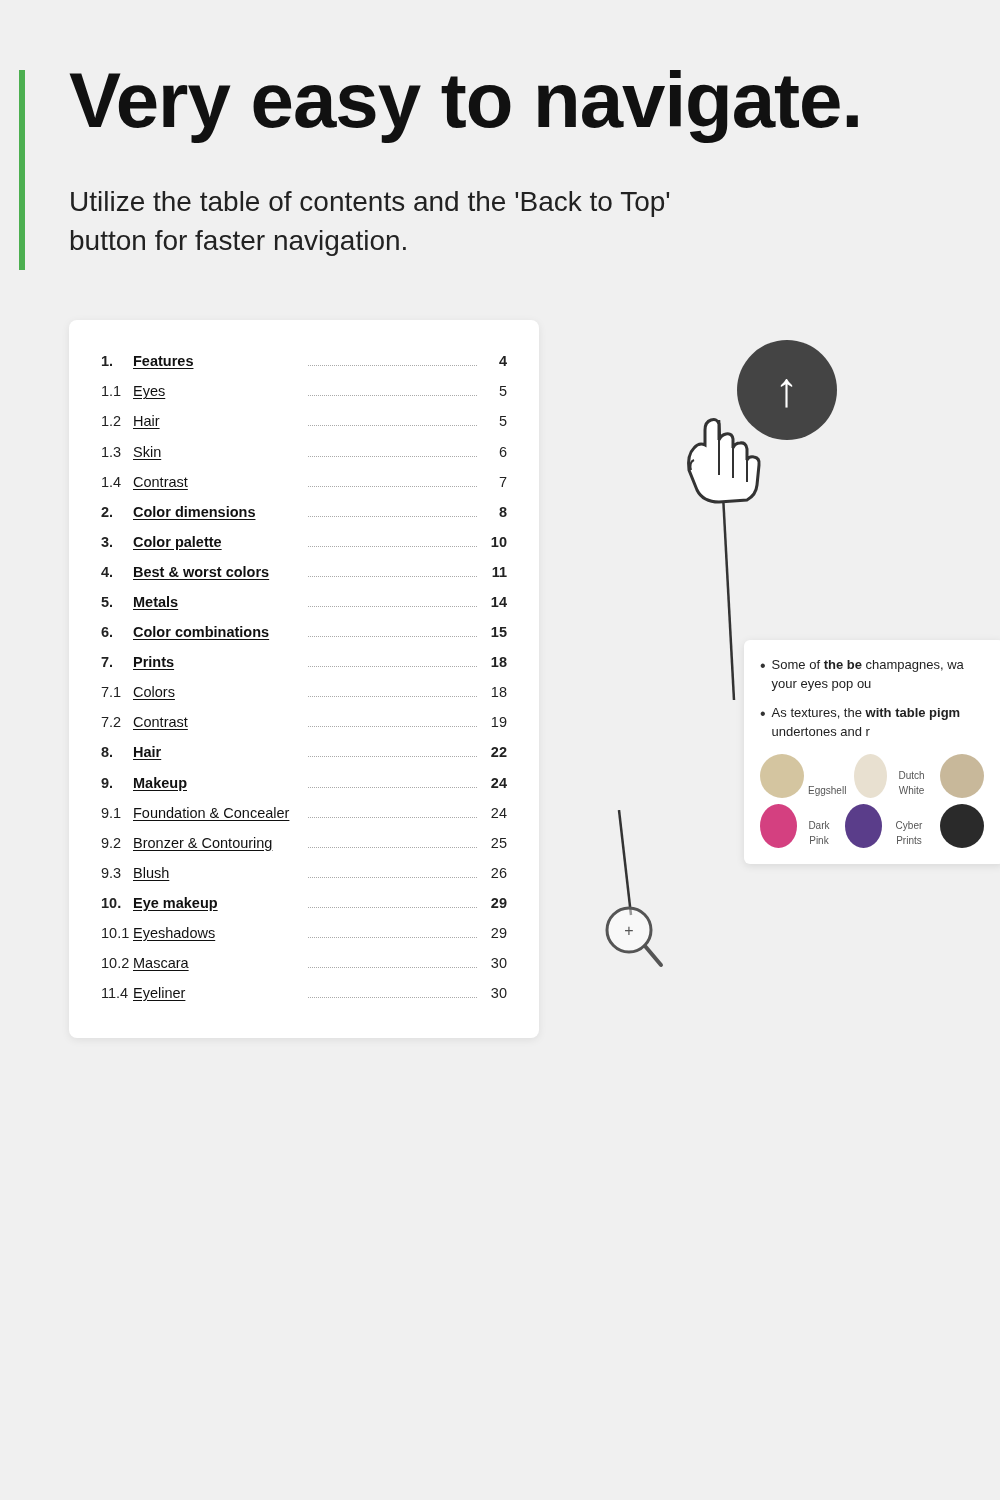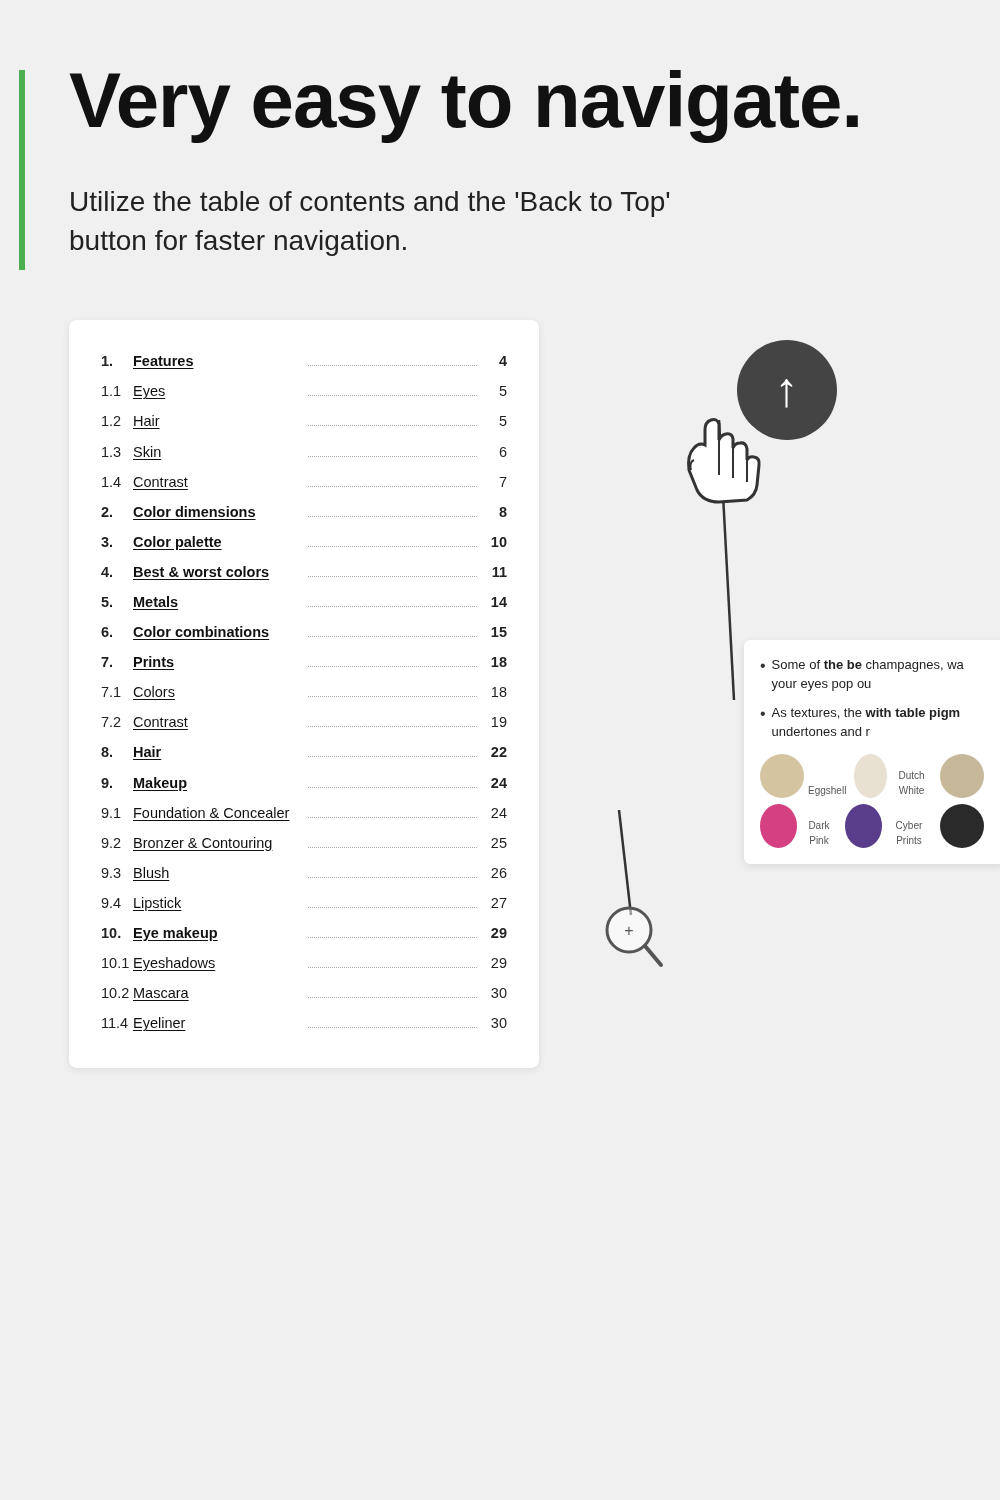--- a/index.html
+++ b/index.html
@@ -335,26 +335,20 @@
           <span class="toc-label">Bronzer &amp; Contouring</span>
           <span class="toc-dots"></span>
           <span class="toc-page normal-weight">25</span>
         </div>
         <div class="toc-row">
           <span class="toc-num">9.3</span>
           <span class="toc-label">Blush</span>
           <span class="toc-dots"></span>
           <span class="toc-page normal-weight">26</span>
         </div>
-        <div class="toc-row">
-          <span class="toc-num">9.4</span>
-          <span class="toc-label">Lipstick</span>
-          <span class="toc-dots"></span>
-          <span class="toc-page normal-weight">27</span>
-        </div>
         <div class="toc-row bold-item">
           <span class="toc-num">10.</span>
           <span class="toc-label">Eye makeup</span>
           <span class="toc-dots"></span>
           <span class="toc-page">29</span>
         </div>
         <div class="toc-row">
           <span class="toc-num">10.1</span>
           <span class="toc-label">Eyeshadows</span>
           <span class="toc-dots"></span>

